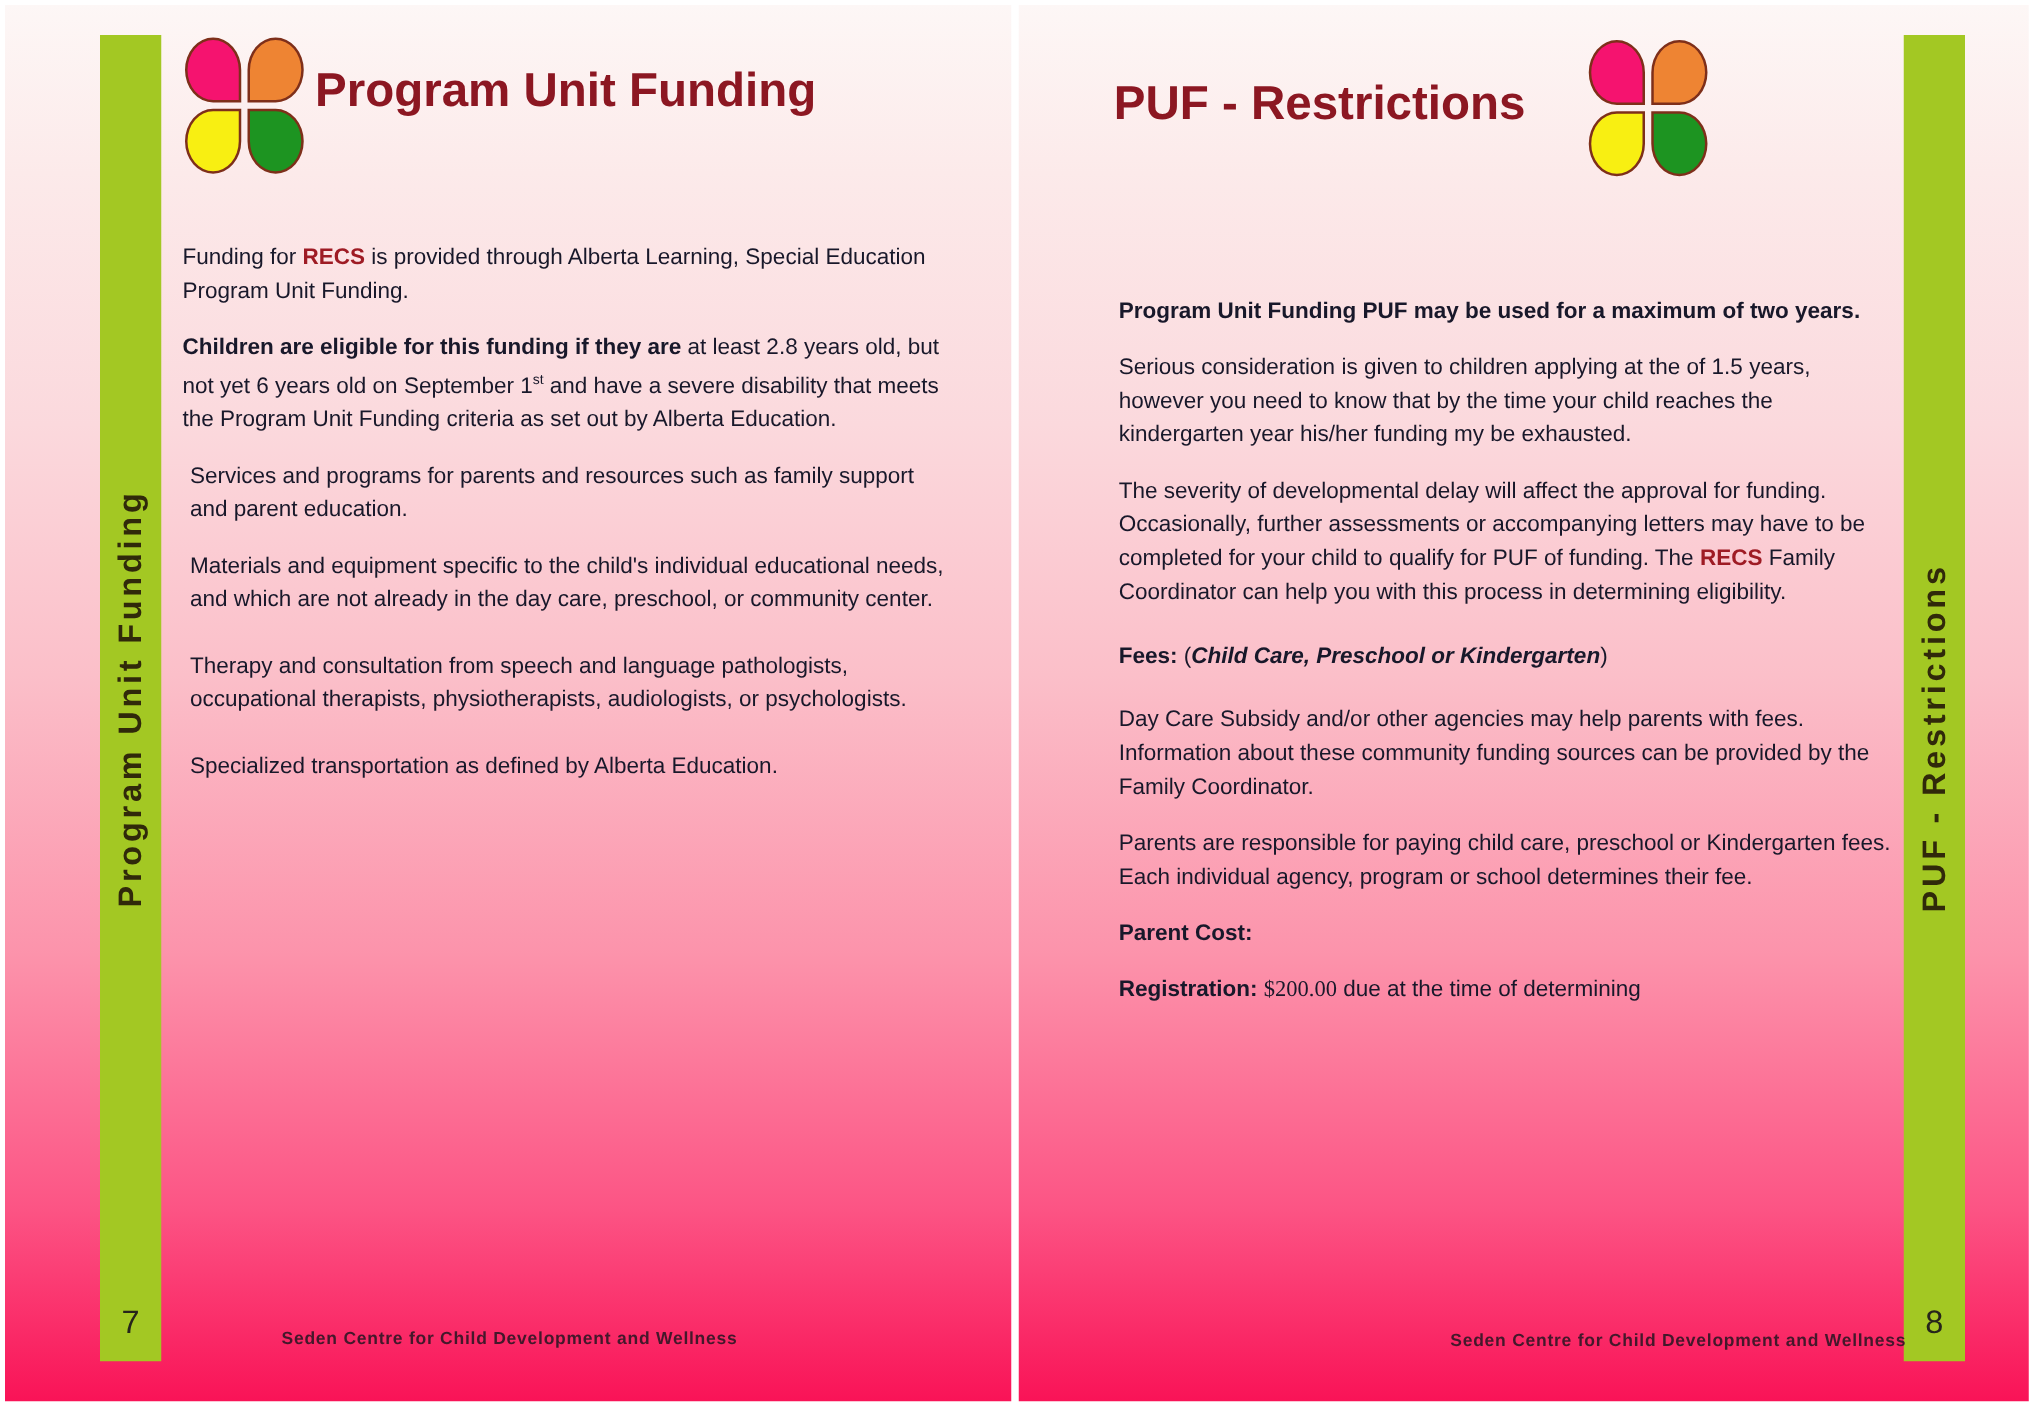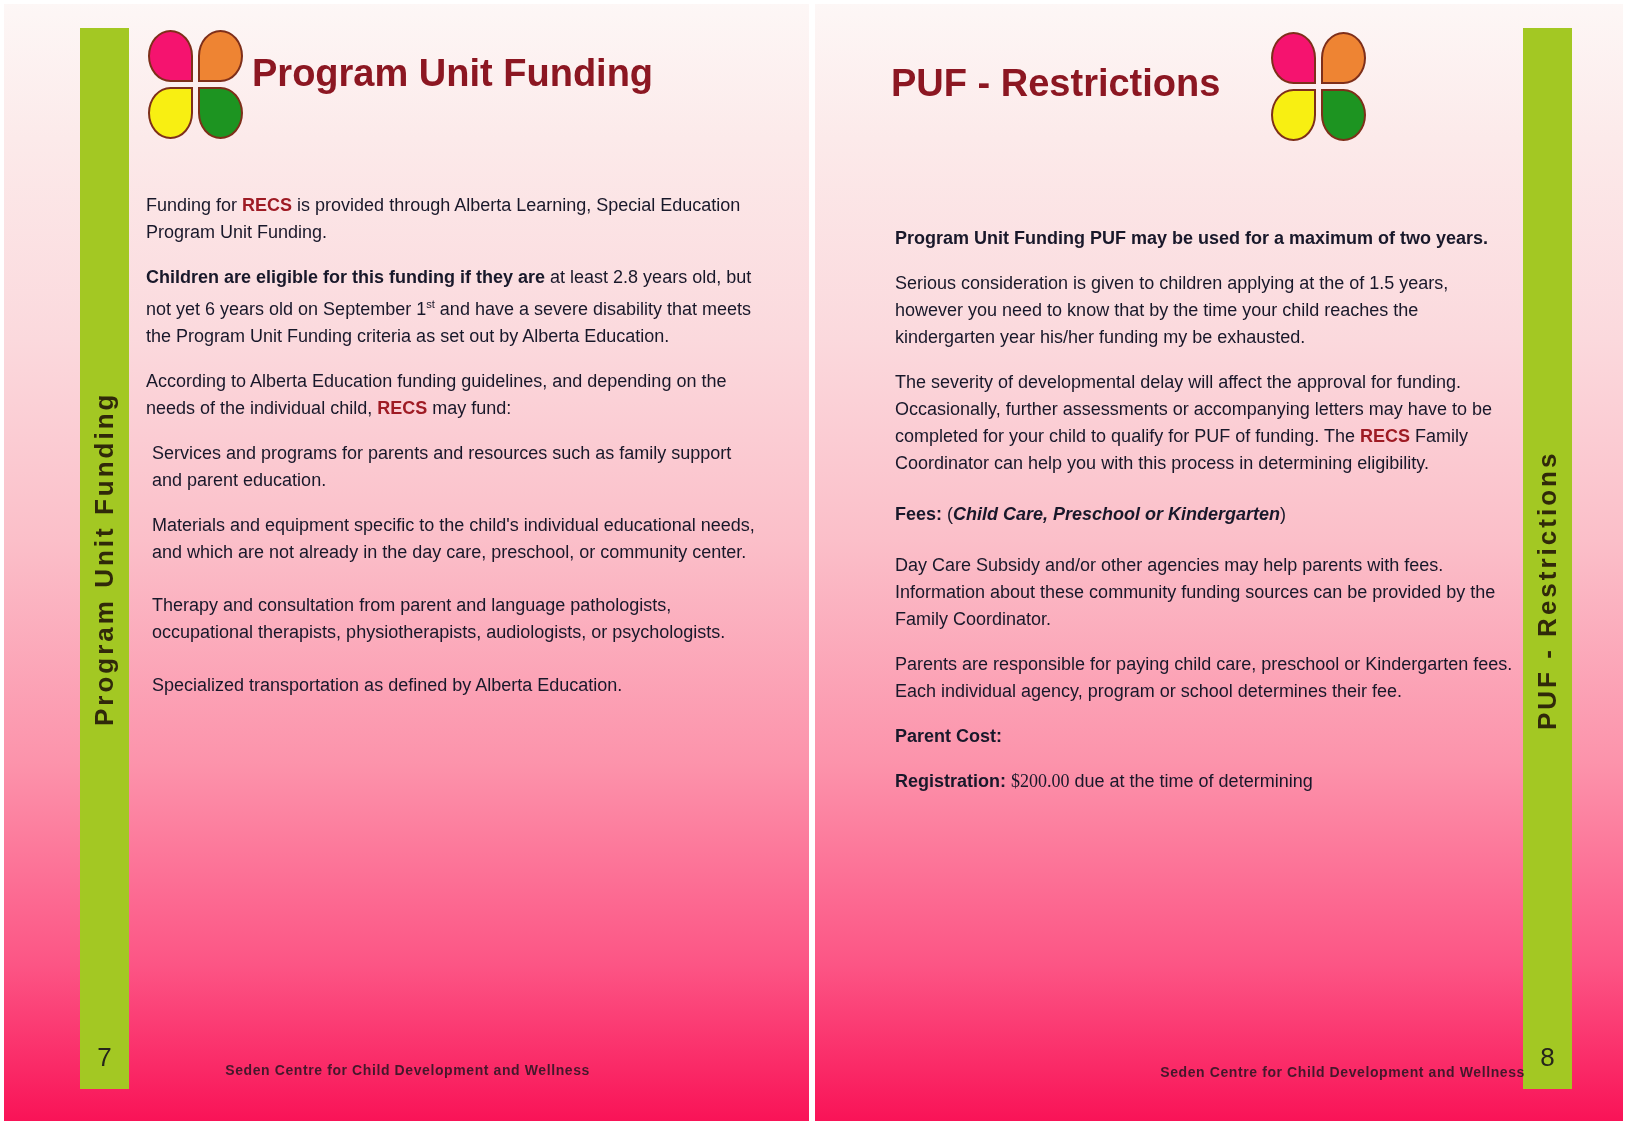--- a/index.html
+++ b/index.html
@@ -58,21 +58,21 @@
   .title{
     position:absolute;font-size:38px;font-weight:bold;
     color:var(--title-red);white-space:nowrap;letter-spacing:0px;
   }
   .page-left  .title{left:248px;top:48px;}
   .page-right .title{left:76px;top:58px;}
 
   
   .body-col{position:absolute;font-size:18px;line-height:27px;color:var(--body-text);}
   .page-left  .body-col{left:142px;top:188px;width:614px;}
-  .page-right .body-col{left:80px;top:221px;width:622px;}
+  .page-right .body-col{left:80px;top:231px;width:622px;}
   .para{margin:0 0 18px 0;}
   .indent{padding-left:6px;}
   .gap-sm{margin-top:6px;}
   .gap-md{margin-top:24px;}
   .gap-lg{margin-top:26px;}
 
   .seg-n{}
   .seg-b{font-weight:bold;}
   .seg-br{font-weight:bold;color:var(--recs-red);}
   .seg-bi{font-weight:bold;font-style:italic;}
@@ -103,24 +103,23 @@
       <span class="petal p-tr"></span>
       <span class="petal p-bl"></span>
       <span class="petal p-br"></span>
     </div>
 
     <div class="title">Program Unit Funding</div>
 
     <div class="body-col">
       <p class="para"><span class="seg-n">Funding for </span><span class="seg-br">RECS</span><span class="seg-n"> is provided through Alberta Learning, Special Education Program Unit Funding.</span></p>
       <p class="para"><span class="seg-b">Children are eligible for this funding if they are</span><span class="seg-n"> at least 2.8 years old, but not yet 6 years old on September 1</span><sup class="seg-sup">st</sup><span class="seg-n"> and have a severe disability that meets the Program Unit Funding criteria as set out by Alberta Education.</span></p>
-      <p class="para"><span class="seg-n">According to Alberta Education funding guidelines, and depending on the needs of the individual child, </span><span class="seg-br">RECS</span><span class="seg-n"> may fund:</span></p>
       <p class="para indent"><span class="seg-n">Services and programs for parents and resources such as family support and parent education.</span></p>
       <p class="para indent"><span class="seg-n">Materials and equipment specific to the child's individual educational needs, and which are not already in the day care, preschool, or community center.</span></p>
-      <p class="para indent gap-lg"><span class="seg-n">Therapy and consultation from parent and language pathologists, occupational therapists, physiotherapists, audiologists, or psychologists.</span></p>
+      <p class="para indent gap-lg"><span class="seg-n">Therapy and consultation from speech and language pathologists, occupational therapists, physiotherapists, audiologists, or psychologists.</span></p>
       <p class="para indent gap-lg"><span class="seg-n">Specialized transportation as defined by Alberta Education.</span></p>
     </div>
 
     <div class="footer">Seden Centre for Child Development and Wellness</div>
   </div>
 
   <div class="page page-right">
     <div class="sidebar">
       <div class="sidebar-label">PUF - Restrictions</div>
       <div class="page-number">8</div>

